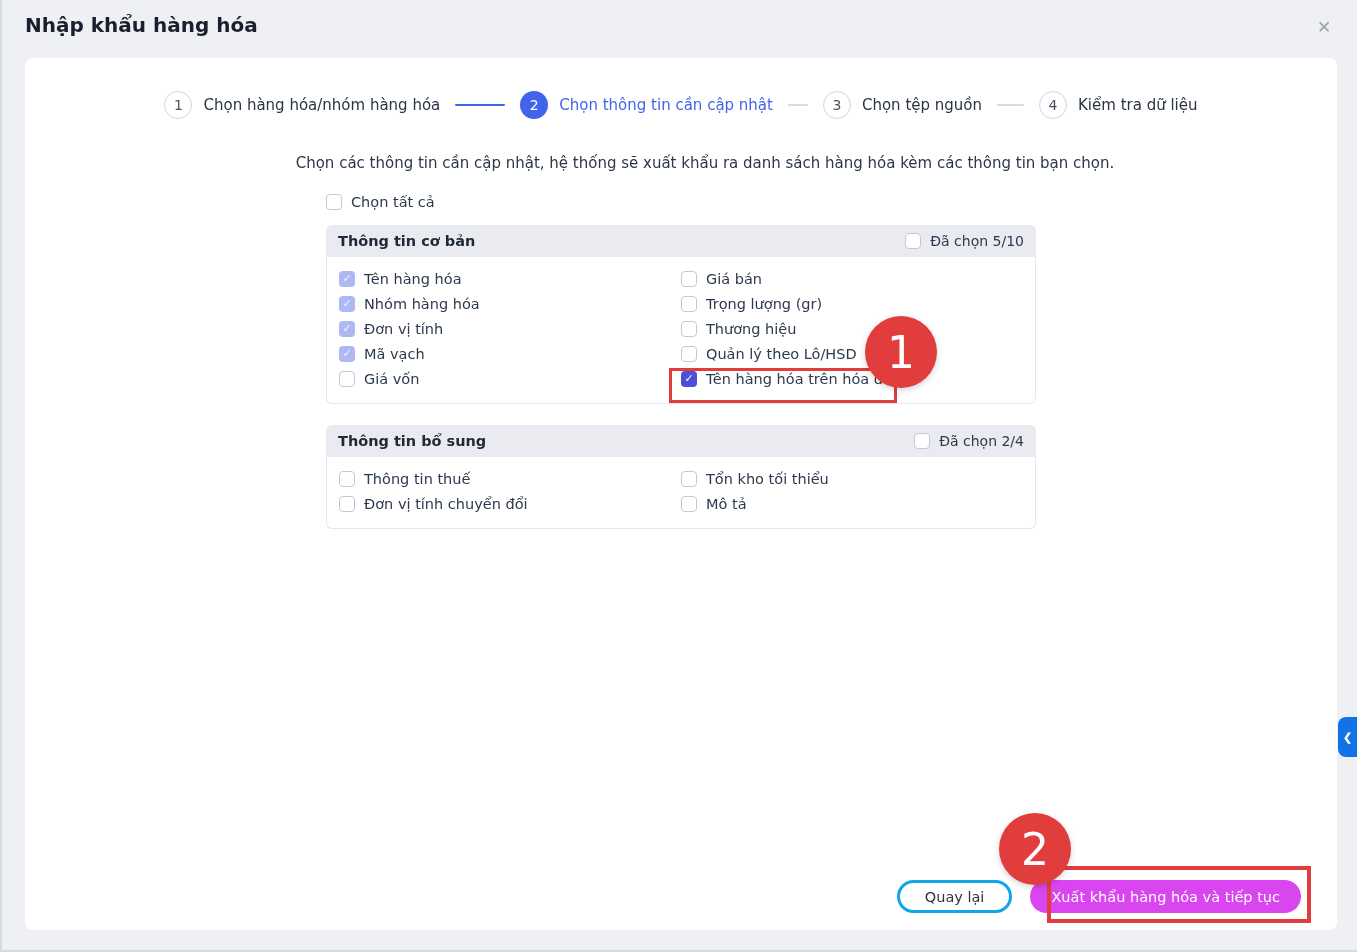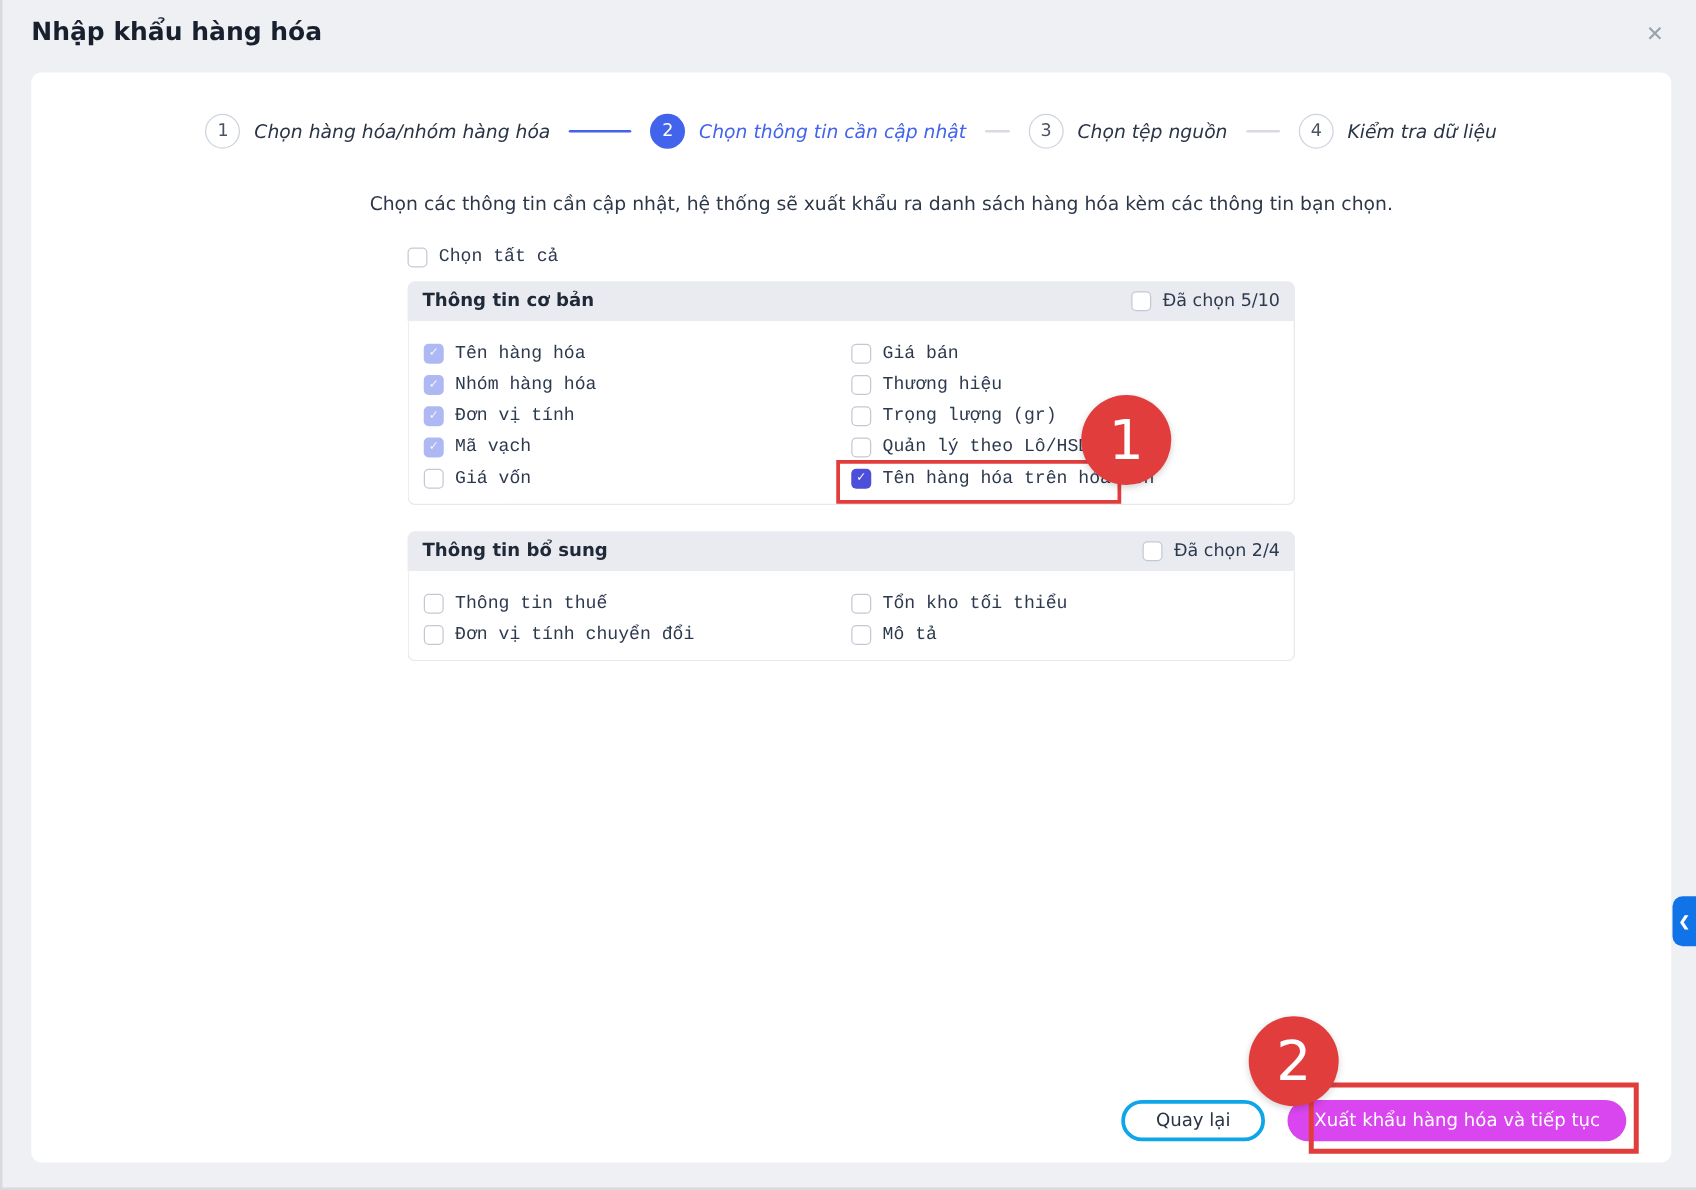--- a/index.html
+++ b/index.html
@@ -21,33 +21,33 @@
 
   
   .card { position:absolute; left:25px; top:58px; width:1312px; height:872px; background:#ffffff; border-radius:8px; }
 
   
   .stepper { position:absolute; top:33px; left:0; right:0; display:flex; justify-content:center; align-items:center; }
   .step { display:flex; align-items:center; }
   .step-circle { width:28px; height:28px; border-radius:50%; display:flex; align-items:center; justify-content:center;
                  font-size:14px; flex:none; background:#fff; border:1px solid #cfd5de; color:#4a5260; }
   .step.active .step-circle { background:#4263eb; border:none; color:#fff; }
-  .step-label { margin-left:11px; font-size:15px; color:#2a3445; white-space:nowrap;font-style:italic; }
+  .step-label { margin-left:11px; font-size:15px; color:#2a3445; white-space:nowrap; }
   .step.active .step-label { color:#4263eb; }
   .connector { height:2px; border-radius:1px; background:#d8dce2; margin:0 15px; }
   .connector.c1 { width:50px; background:#4263eb; }
   .connector.c2 { width:20px; }
   .connector.c3 { width:27px; }
 
   
   .instruction { position:absolute; top:96px; left:0; right:0; text-align:center; font-size:15px; color:#2d3748;margin-left:48px; }
 
   
   .content { position:absolute; left:301px; top:132px; width:710px; }
-  .item { display:flex; align-items:flex-end; height:25px; cursor:pointer;font-family:Liberation Mono, monospace; }
+  .item { display:flex; align-items:center; height:25px; cursor:pointer; }
   .cb { width:16px; height:16px; border-radius:4px; margin-right:9px; display:inline-flex; align-items:center;
         justify-content:center; flex:none; }
   .cb.un { border:1.5px solid #c3c9d4; background:#fff; }
   .cb.cd { background:#aeb9f4; }
   .cb.ca { background:#4c4fd9; }
   .tick { font-size:11px; font-weight:700; line-height:1; color:#ffffff; }
   .cb.cd .tick { color:rgba(255,255,255,.85); }
   .item-label { font-size:14.5px; color:#2d3a4e; }
 
   .select-all { height:24px; margin-bottom:11px; }
@@ -161,25 +161,25 @@
             <span class="item-label">Giá vốn</span>
           </div>
         </div>
         <div class="col">
           <div class="item">
             <span class="cb un"></span>
             <span class="item-label">Giá bán</span>
           </div>
           <div class="item">
             <span class="cb un"></span>
+            <span class="item-label">Trọng lượng (gr)</span>
+          </div>
+          <div class="item">
+            <span class="cb un"></span>
             <span class="item-label">Thương hiệu</span>
-          </div>
-          <div class="item">
-            <span class="cb un"></span>
-            <span class="item-label">Trọng lượng (gr)</span>
           </div>
           <div class="item">
             <span class="cb un"></span>
             <span class="item-label">Quản lý theo Lô/HSD</span>
           </div>
           <div class="item">
             <span class="cb ca">
                 <span class="tick">✓</span>
               </span>
             <span class="item-label">Tên hàng hóa trên hóa đơn</span>

